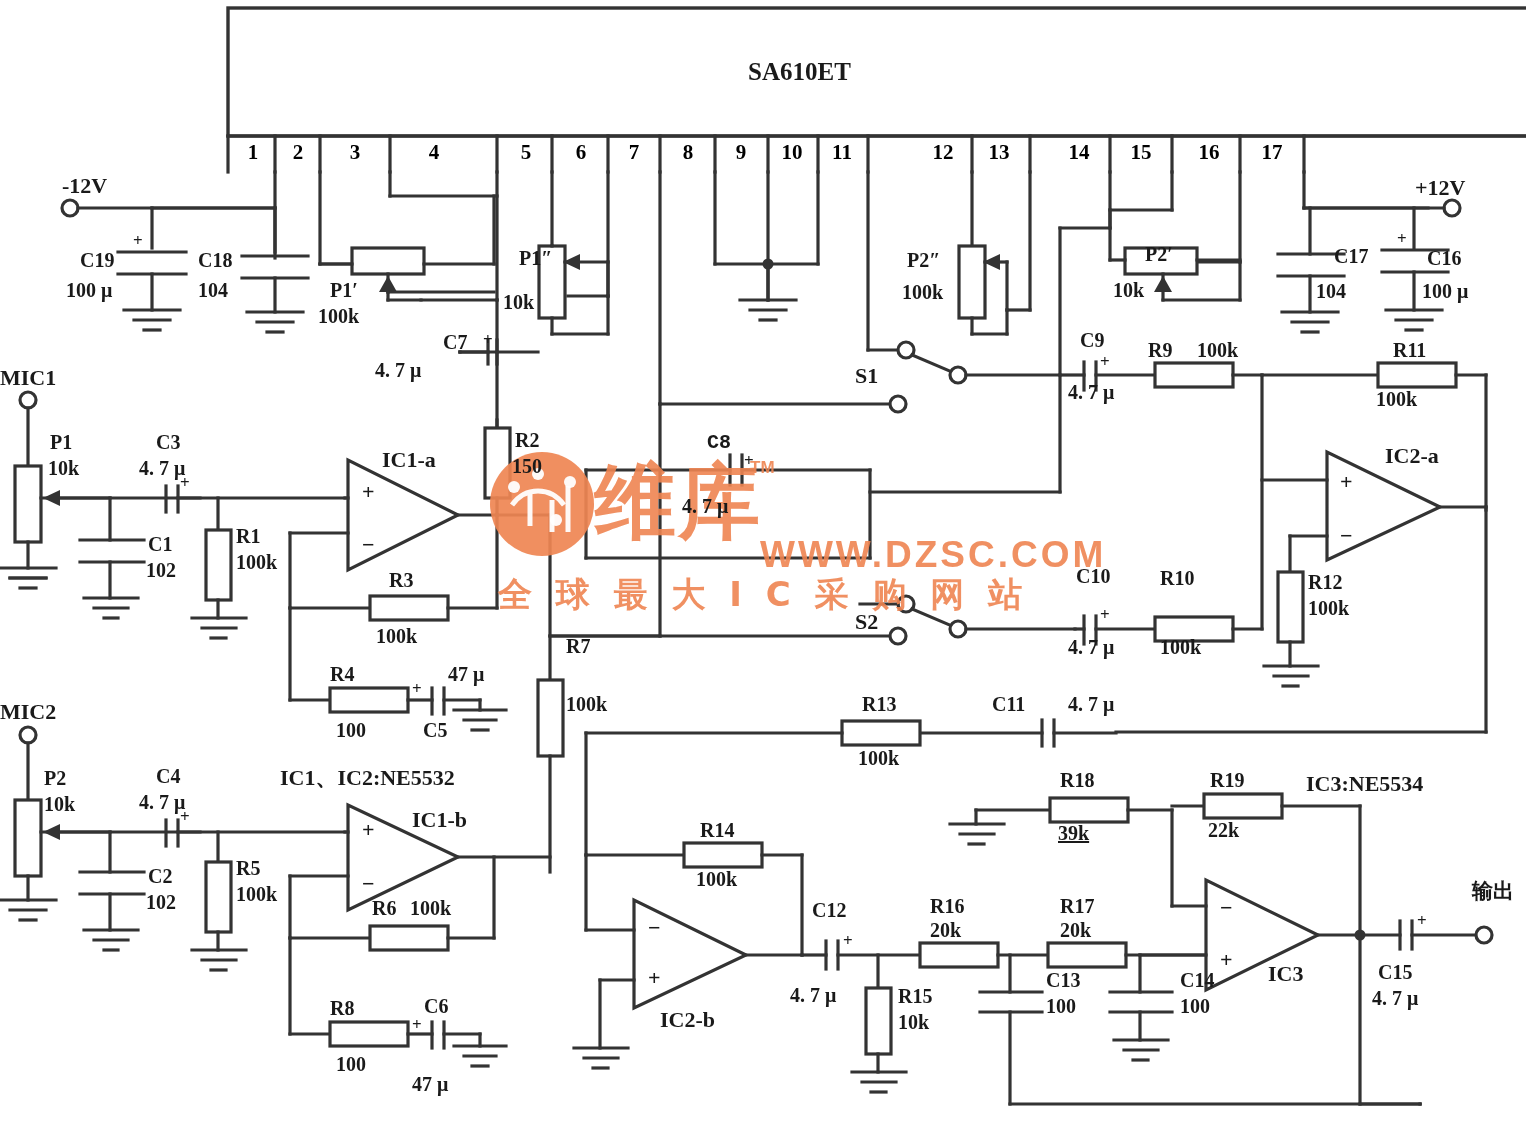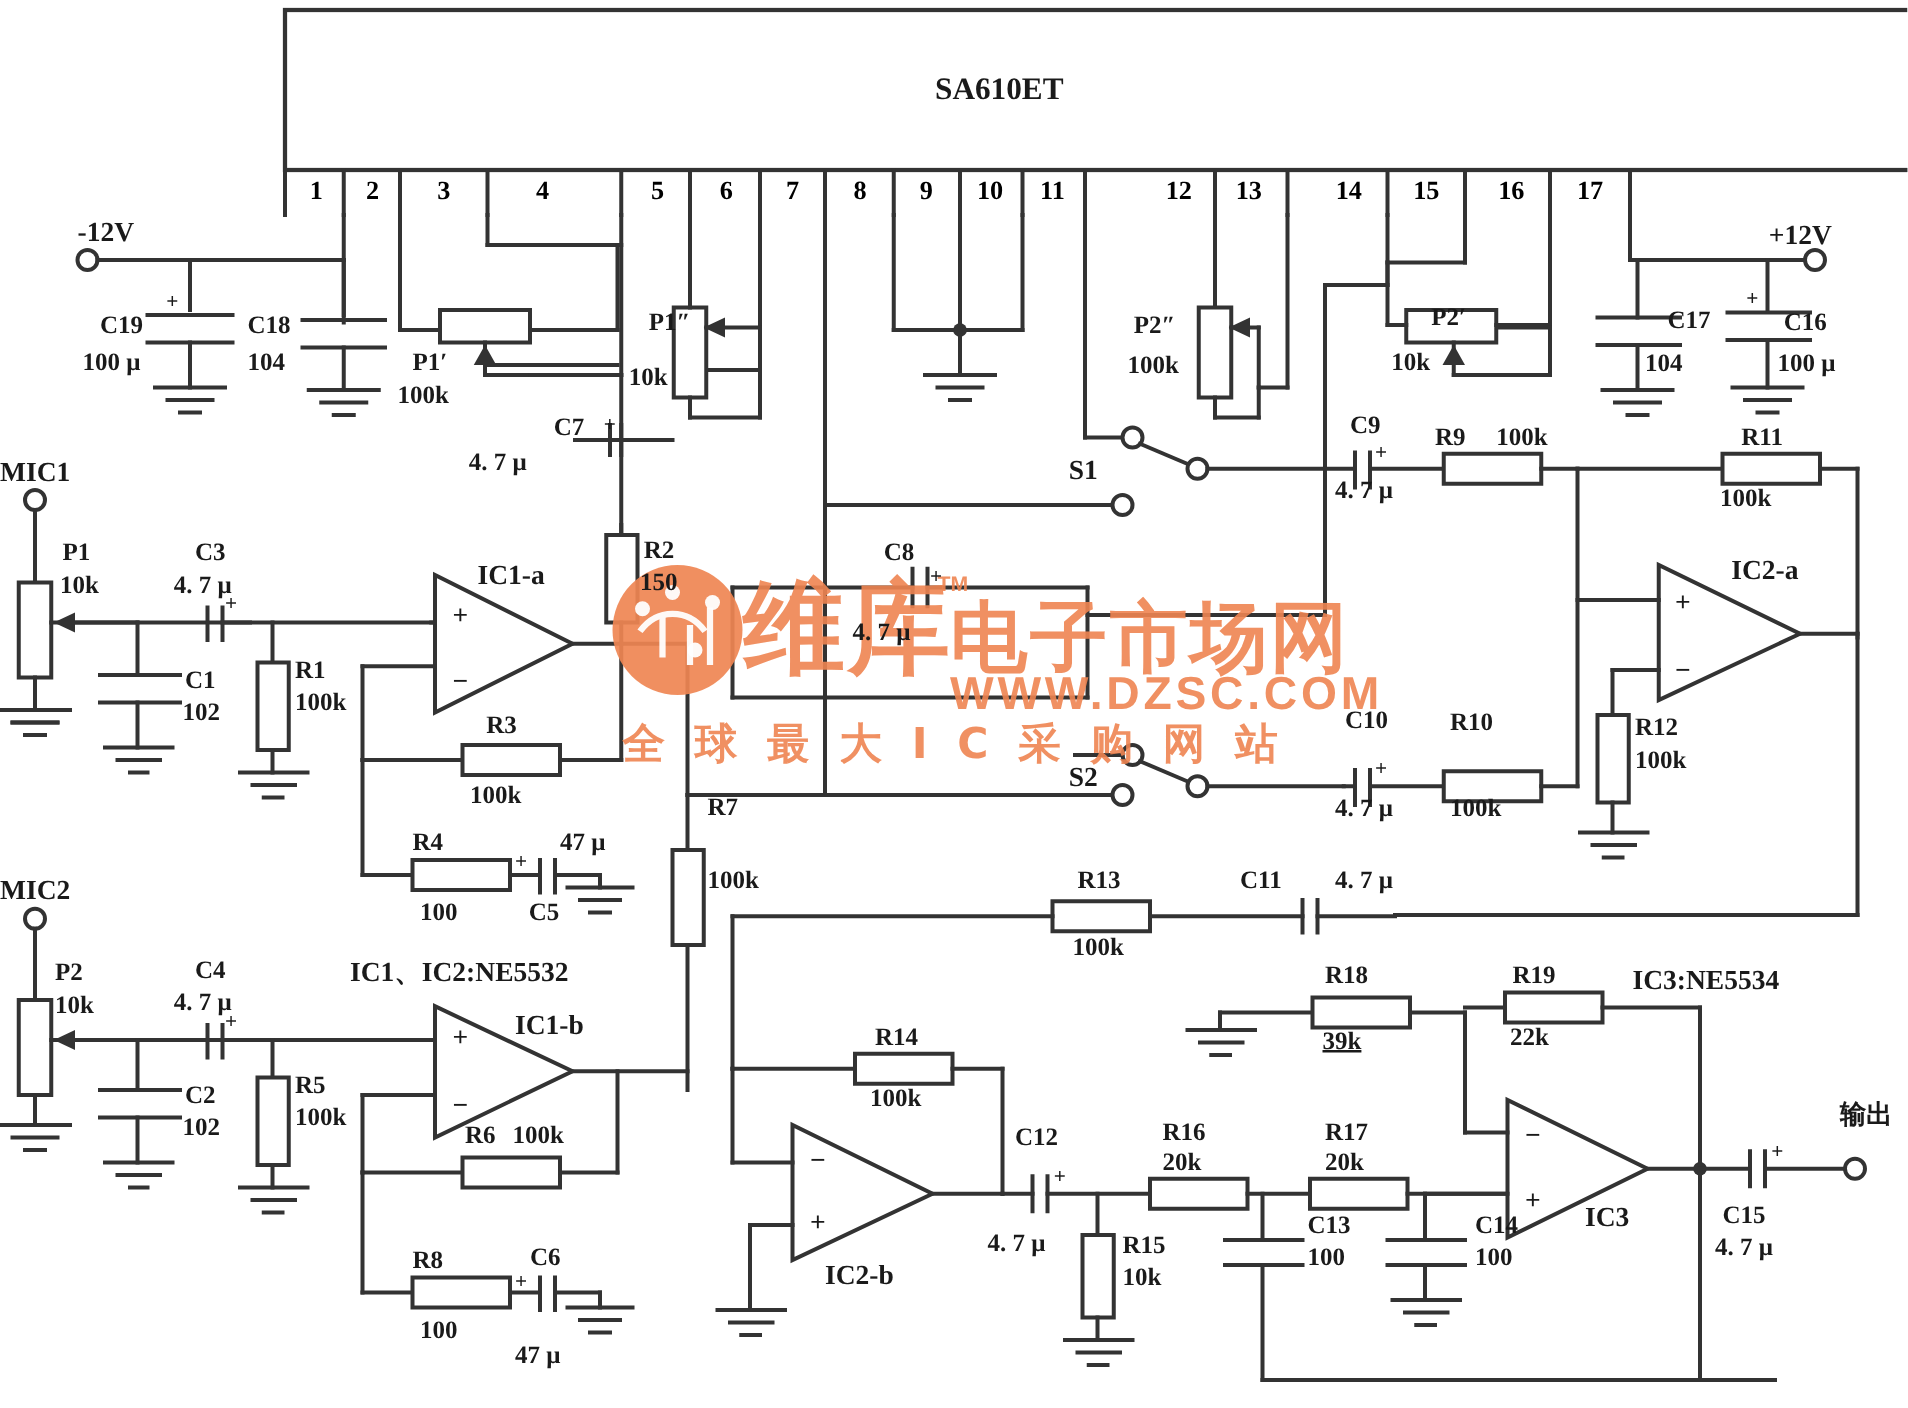--- a/index.html
+++ b/index.html
@@ -462,21 +462,20 @@
       <path d="M568 486 v46"></path>
     </g>
     <g fill="#fff" opacity=".95">
       <circle cx="514" cy="487" r="6"></circle>
         <circle cx="538" cy="474" r="6"></circle>
       <circle cx="556" cy="520" r="6"></circle>
         <circle cx="570" cy="482" r="6"></circle>
     </g>
   </svg>
   <div class="wm wm-cn" style="left:594px;top:448px;font-size:82px;opacity:.9;letter-spacing:2px;">维库</div>
-  <div class="wm wm-cn" style="left:760px;top:468px;font-size:62px;opacity:.9;letter-spacing:2px;">电子市场网</div>
   <div class="wm" style="left:750px;top:458px;font-size:17px;font-family:'Liberation Sans',sans-serif;opacity:.9;">TM</div>
   <div class="wm wm-cn" style="left:498px;top:572px;font-size:34px;opacity:.9;letter-spacing:6px;">全 球 最 大 I C 采 购 网 站</div>
   <div class="wm" style="left:760px;top:534px;font-size:37px;font-family:'Liberation Sans',sans-serif;opacity:.9;letter-spacing:3px;">WWW.DZSC.COM</div>
 
   <div class="lbl s24" style="left:748px;top:58px;font-size:25px;">SA610ET</div>
 
   <div class="pin" style="left:236px;top:140px;width:34px;">1</div>
   <div class="pin" style="left:281px;top:140px;width:34px;">2</div>
   <div class="pin" style="left:338px;top:140px;width:34px;">3</div>
   <div class="pin" style="left:417px;top:140px;width:34px;">4</div>
@@ -548,21 +547,21 @@
 
   <div class="lbl s20" style="left:330px;top:664px;">R4</div>
   <div class="lbl s20" style="left:336px;top:720px;">100</div>
   <div class="lbl s20" style="left:423px;top:720px;">C5</div>
   <div class="lbl s20" style="left:448px;top:664px;">47 μ</div>
   <div class="lbl s17" style="left:412px;top:680px;">+</div>
 
   <div class="lbl s20" style="left:566px;top:636px;">R7</div>
   <div class="lbl s20" style="left:566px;top:694px;">100k</div>
 
-  <div class="lbl s20" style="left:707px;top:432px;">C8</div>
+  <div class="lbl s20" style="left:707px;top:432px;font-family:Liberation Mono, monospace;">C8</div>
   <div class="lbl s20" style="left:682px;top:496px;">4. 7 μ</div>
   <div class="lbl s17" style="left:744px;top:452px;">+</div>
 
   <div class="lbl s22" style="left:0px;top:700px;">MIC2</div>
   <div class="lbl s20" style="left:44px;top:768px;">P2</div>
   <div class="lbl s20" style="left:44px;top:794px;">10k</div>
   <div class="lbl s20" style="left:156px;top:766px;">C4</div>
   <div class="lbl s20" style="left:139px;top:792px;">4. 7 μ</div>
   <div class="lbl s17" style="left:180px;top:808px;">+</div>
   <div class="lbl s20" style="left:148px;top:866px;">C2</div>

